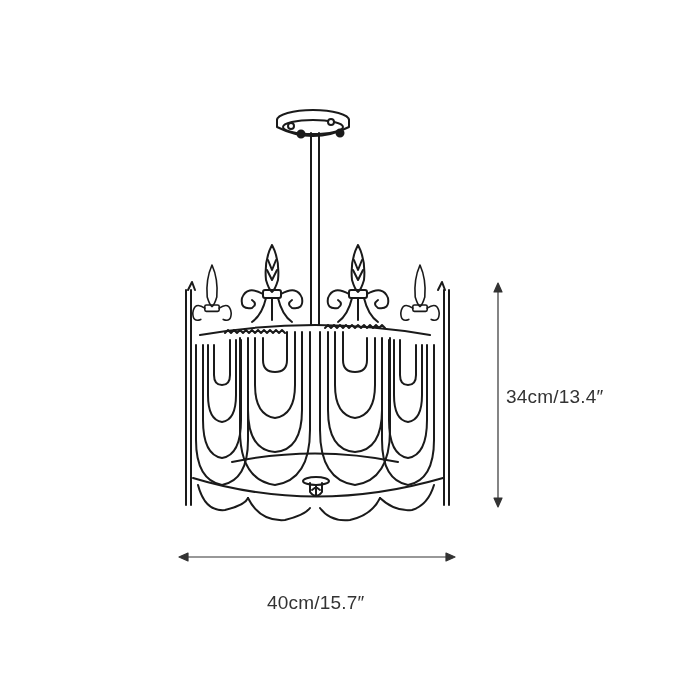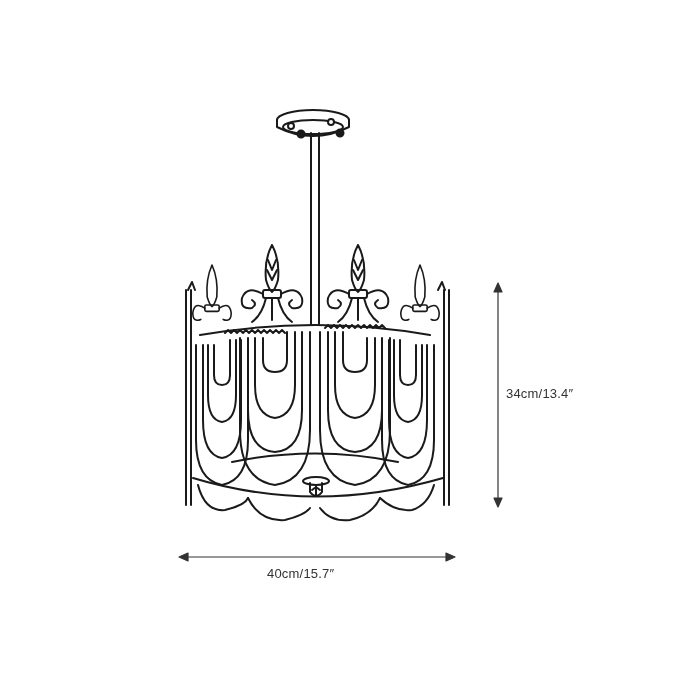--- a/index.html
+++ b/index.html
@@ -1,20 +1,20 @@
 <!DOCTYPE html>
 <html><head>
 <meta charset="utf-8">
 <style>
   html, body { margin:0; padding:0; background:#ffffff; }
   body { width:700px; height:700px; position:relative; overflow:hidden; font-family:"Liberation Sans", sans-serif; }
   svg { position:absolute; left:0; top:0; }
-  .dim-label { position:absolute; color:#333333; font-size:13px; font-family:"Liberation Sans", sans-serif; white-space:nowrap; letter-spacing:0.2px; }
+  .dim-label { position:absolute; color:#333333; font-size:19px; font-family:"Liberation Sans", sans-serif; white-space:nowrap; letter-spacing:0.2px; }
   #height-label { left:506px; top:386px; }
-  #width-label { left:267px; top:566px; }
+  #width-label { left:267px; top:592px; }
 </style>
 </head>
 <body>
 
 <svg width="700" height="700" viewBox="0 0 700 700" fill="none" stroke="#1a1a1a" stroke-width="2" stroke-linecap="round" stroke-linejoin="round">
 
   <g>
     <ellipse cx="313" cy="120" rx="36" ry="10" fill="#fff"></ellipse>
     <path d="M277 120 L277 127 Q313 145 349 127 L349 120" fill="#fff"></path>
     <ellipse cx="313" cy="127" rx="30" ry="7"></ellipse>

